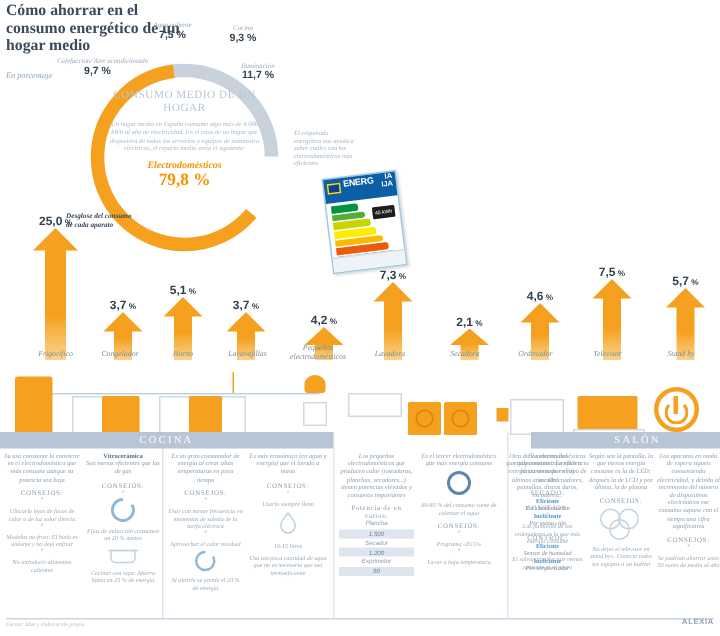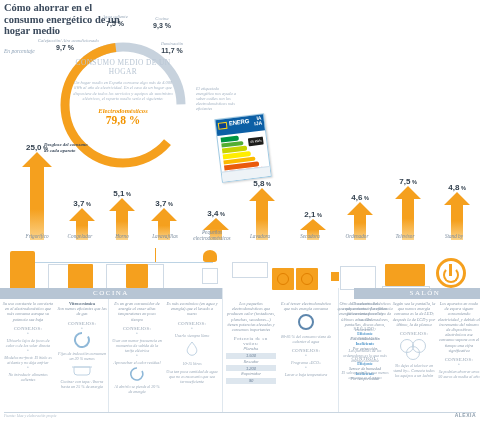--- a/index.html
+++ b/index.html
@@ -287,34 +287,34 @@
             <linearGradient id="g3" x1="0" y1="1" x2="0" y2="0">
               <stop offset="0" stop-color="#fbd38a"></stop>
               <stop offset=".45" stop-color="#f5a01e"></stop>
             </linearGradient>
           </defs>
         <path d="M13 0 L26 13 L19 13 L19 32 L7 32 L7 13 L0 13 Z" fill="url(#g3)"></path>
       </svg>
     </div>
 
     <div class="bar-col" style="left:199px; height:22px;">
-      <div class="bar-val" style="bottom:22px;"><span>3,4</span><i>&nbsp;%</i></div>
+      <div class="bar-val" style="bottom:22px;"><span>4,2</span><i>&nbsp;%</i></div>
       <svg class="arrow" width="26" height="22" viewBox="0 0 26 22">
         <defs>
             <linearGradient id="g4" x1="0" y1="1" x2="0" y2="0">
               <stop offset="0" stop-color="#fbd38a"></stop>
               <stop offset=".5" stop-color="#f5a01e"></stop>
             </linearGradient>
           </defs>
         <path d="M13 0 L26 12 L19 12 L19 22 L7 22 L7 12 L0 12 Z" fill="url(#g4)"></path>
       </svg>
     </div>
 
     <div class="bar-col" style="left:245px; height:52px;">
-      <div class="bar-val" style="bottom:52px;"><span>5,8</span><i>&nbsp;%</i></div>
+      <div class="bar-val" style="bottom:52px;"><span>7,3</span><i>&nbsp;%</i></div>
       <svg class="arrow" width="26" height="52" viewBox="0 0 26 52">
         <defs>
             <linearGradient id="g5" x1="0" y1="1" x2="0" y2="0">
               <stop offset="0" stop-color="#fbd38a"></stop>
               <stop offset=".4" stop-color="#f5a01e"></stop>
             </linearGradient>
           </defs>
         <path d="M13 0 L26 13 L19 13 L19 52 L7 52 L7 13 L0 13 Z" fill="url(#g5)"></path>
       </svg>
     </div>
@@ -352,21 +352,21 @@
             <linearGradient id="g8" x1="0" y1="1" x2="0" y2="0">
               <stop offset="0" stop-color="#fbd38a"></stop>
               <stop offset=".4" stop-color="#f5a01e"></stop>
             </linearGradient>
           </defs>
         <path d="M13 0 L26 13 L19 13 L19 54 L7 54 L7 13 L0 13 Z" fill="url(#g8)"></path>
       </svg>
     </div>
 
     <div class="bar-col" style="left:440px; height:48px;">
-      <div class="bar-val" style="bottom:48px;"><span>4,8</span><i>&nbsp;%</i></div>
+      <div class="bar-val" style="bottom:48px;"><span>5,7</span><i>&nbsp;%</i></div>
       <svg class="arrow" width="26" height="48" viewBox="0 0 26 48">
         <defs>
             <linearGradient id="g9" x1="0" y1="1" x2="0" y2="0">
               <stop offset="0" stop-color="#fbd38a"></stop>
               <stop offset=".4" stop-color="#f5a01e"></stop>
             </linearGradient>
           </defs>
         <path d="M13 0 L26 13 L19 13 L19 48 L7 48 L7 13 L0 13 Z" fill="url(#g9)"></path>
       </svg>
     </div>

